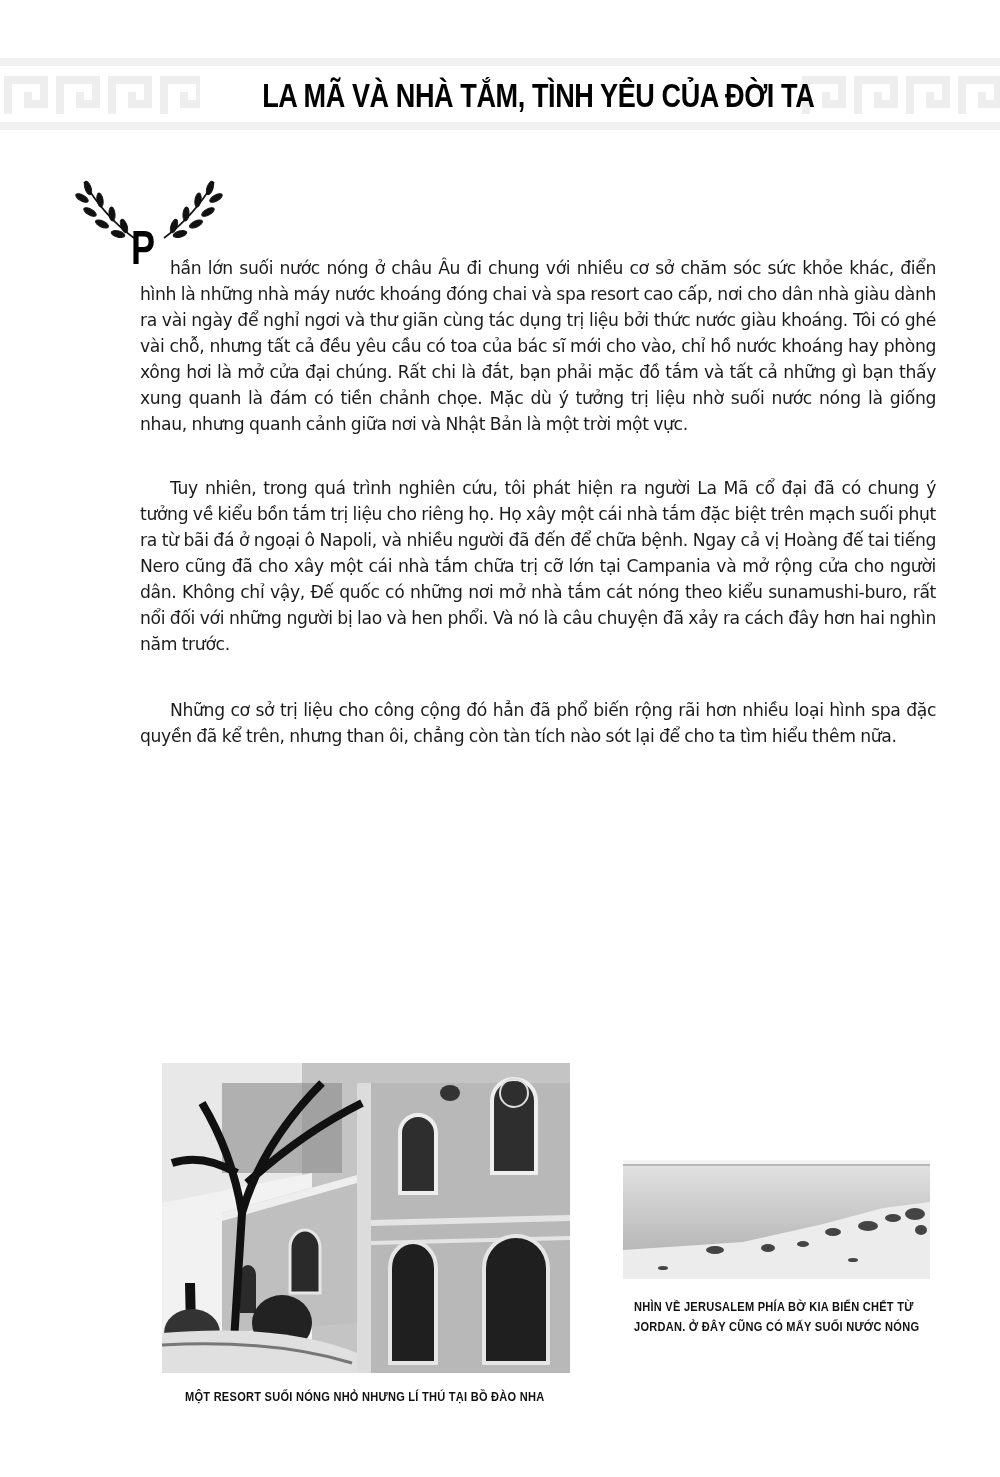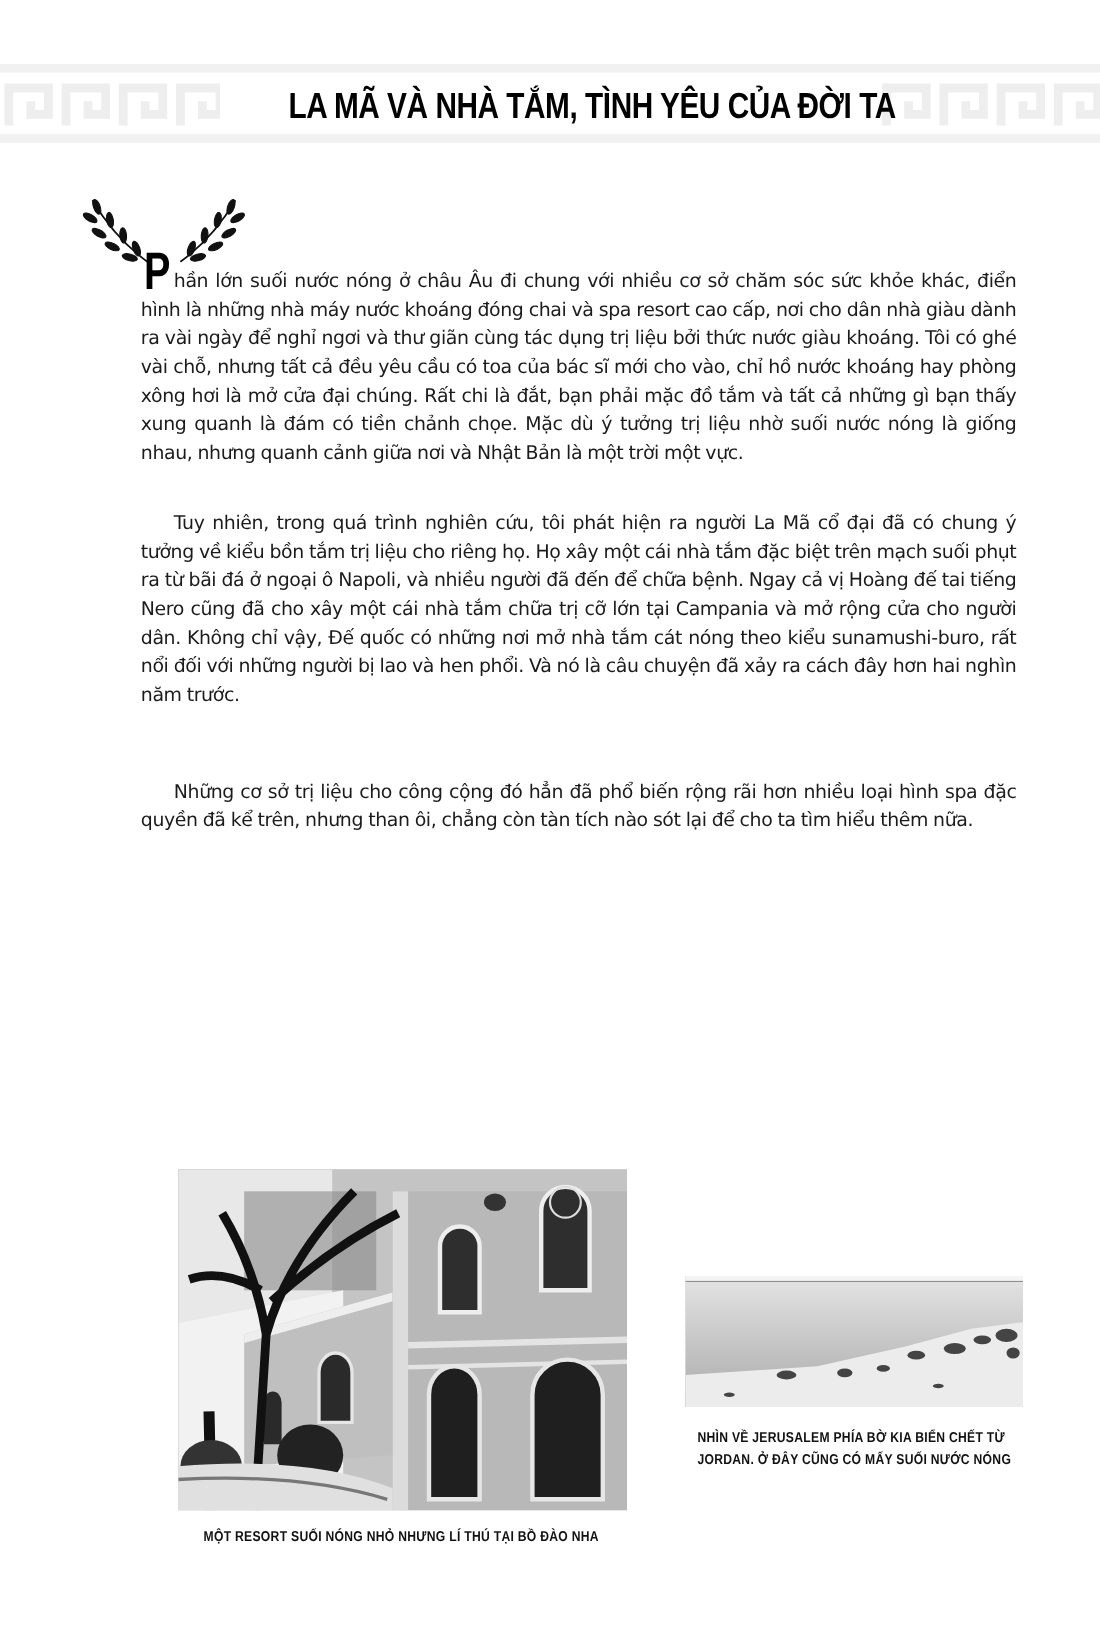--- a/index.html
+++ b/index.html
@@ -69,25 +69,25 @@
     .paragraph {
       position: absolute;
       left: 128px;
       width: 796px;
       font-size: 17.2px;
       line-height: 26px;
       text-align: justify;
       letter-spacing: -0.35px;
       word-spacing: -0.5px;
       color: #1b1b1b;
-      margin: 0;
+      margin: 12px;
     }
     .p1 { top: 243px; text-indent: 30px; }
     .p2 { top: 463px; text-indent: 30px; }
-    .p3 { top: 707px; text-indent: 30px; }
+    .p3 { top: 685px; text-indent: 30px; }
     .photo {
       position: absolute;
       overflow: hidden;
     }
     .photo-resort {
       left: 162px;
       top: 1063px;
       width: 408px;
       height: 310px;
       background: #bdbdbd;

